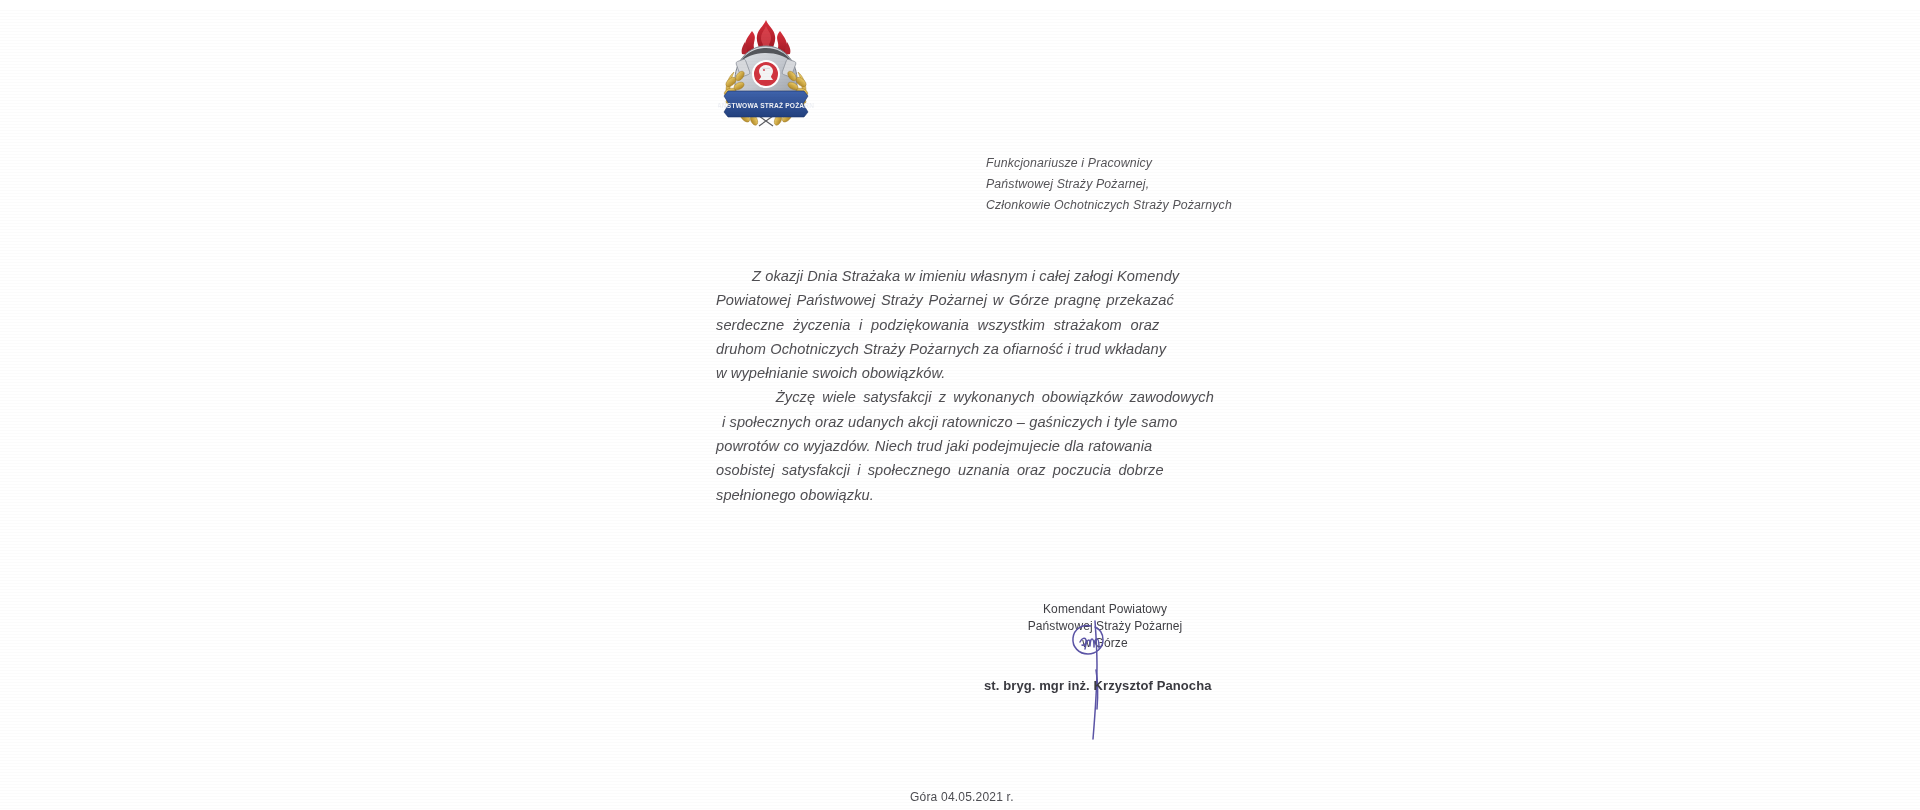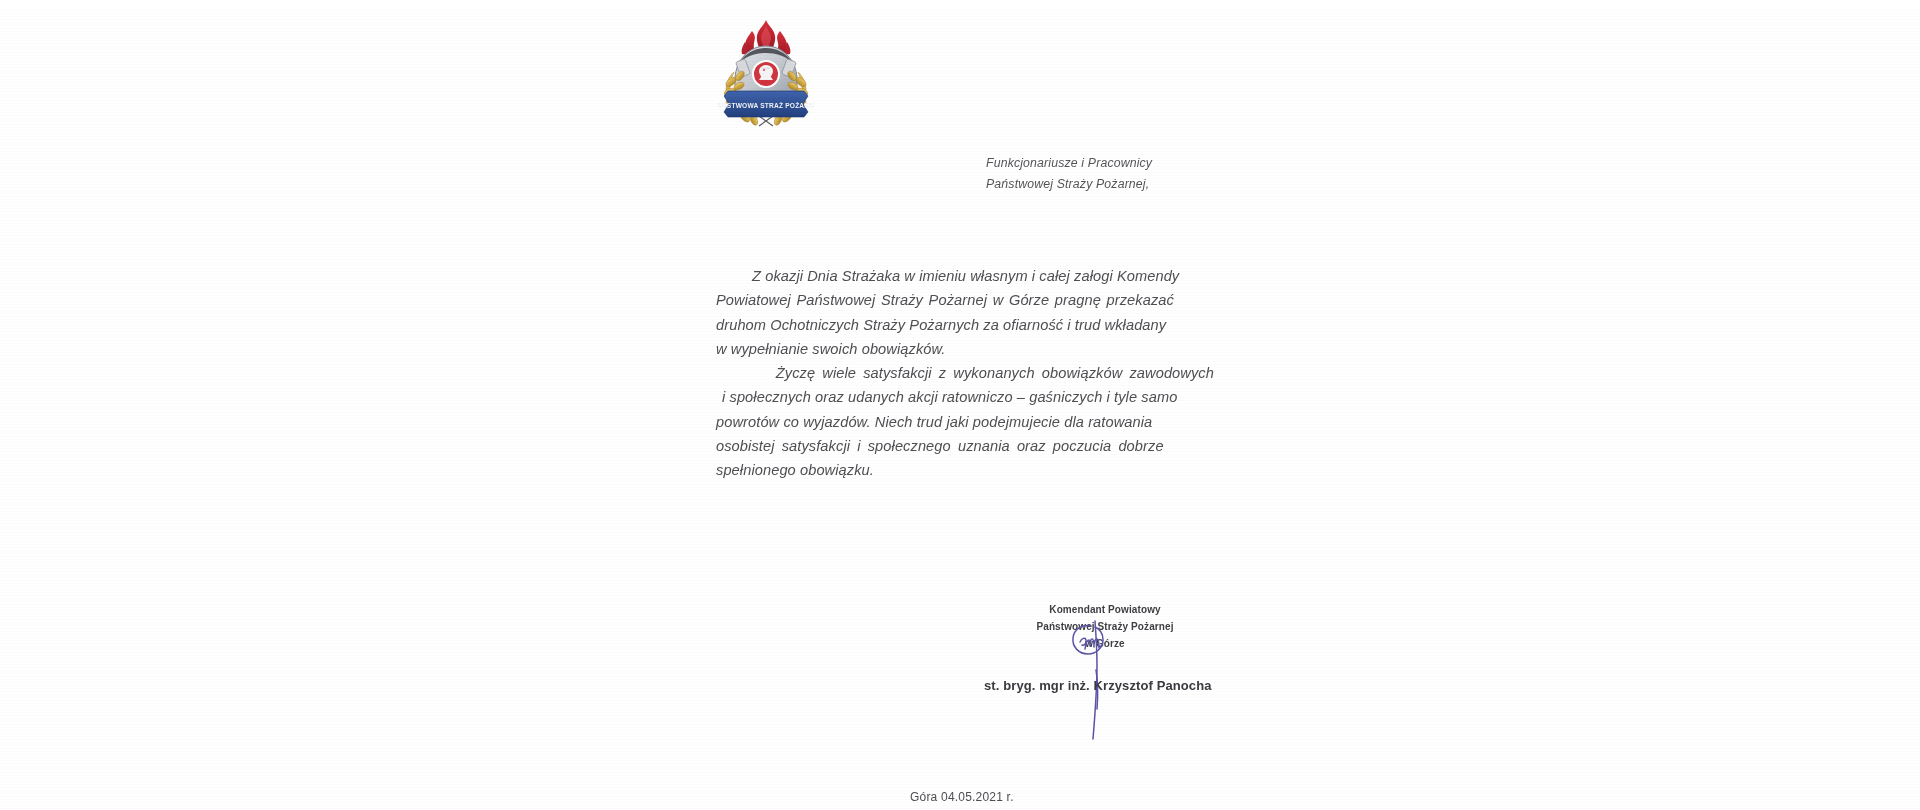--- a/index.html
+++ b/index.html
@@ -80,24 +80,24 @@
   #letter-body .ln.ind2   { padding-left: 40px; text-align: right; }
   #letter-body .ln.ind-sm { padding-left: 6px; }
 
   
   #signature-block {
     position: absolute;
     left: 1020px;
     top: 593px;
     width: 170px;
     text-align: center;
-    font-size: 10px;
+    font-size: 12px;
     line-height: 17px;
     color: #3f3f44;
-    font-weight: 700;
+    font-weight: 400;
     letter-spacing: .1px;
   }
   #signature-block .sline { display: block; white-space: nowrap; }
 
   #signer-name {
     position: absolute;
     left: 984px;
     top: 670px;
     font-size: 13px;
     color: #3a3a40;
@@ -218,27 +218,29 @@
       <g>
         <path d="M6 80l4-5 76 0 4 5-5 8 5 8-4 5-76 0-4-5 5-8z" fill="url(#bannerGrad)" stroke="#1b3368" stroke-width=".6"></path>
         <text x="48" y="91.5" text-anchor="middle" font-family="'Liberation Sans', sans-serif" font-size="6.6" font-weight="700" fill="#f0f2f6" letter-spacing=".2">PAŃSTWOWA STRAŻ POŻARNA</text>
       </g>
     </svg>
   </div>
 
   <div id="addressee">
     <span class="aline">Funkcjonariusze i Pracownicy</span>
     <span class="aline">Państwowej Straży Pożarnej,</span>
+    <span class="aline">Członkowie Ochotniczych Straży Pożarnych</span>
   </div>
 
   <div id="letter-body">
 
     <div class="para">
       <span class="ln indent j">Z okazji Dnia  Strażaka w imieniu własnym i całej załogi Komendy</span>
       <span class="ln j1">Powiatowej Państwowej Straży Pożarnej w Górze  pragnę przekazać</span>
+      <span class="ln j2">serdeczne życzenia i podziękowania    wszystkim strażakom oraz</span>
       <span class="ln j">druhom Ochotniczych Straży Pożarnych za ofiarność i trud wkładany</span>
       <span class="ln">w wypełnianie swoich obowiązków.</span>
     </div>
 
     <div class="para">
       <span class="ln ind2 j3">Życzę wiele satysfakcji z wykonanych obowiązków zawodowych</span>
       <span class="ln ind-sm j">i społecznych oraz udanych akcji ratowniczo – gaśniczych  i tyle samo</span>
       <span class="ln j">powrotów co wyjazdów.  Niech trud jaki podejmujecie dla ratowania</span>
       <span class="ln j3">osobistej satysfakcji i społecznego uznania oraz poczucia dobrze</span>
       <span class="ln">spełnionego obowiązku.</span>

